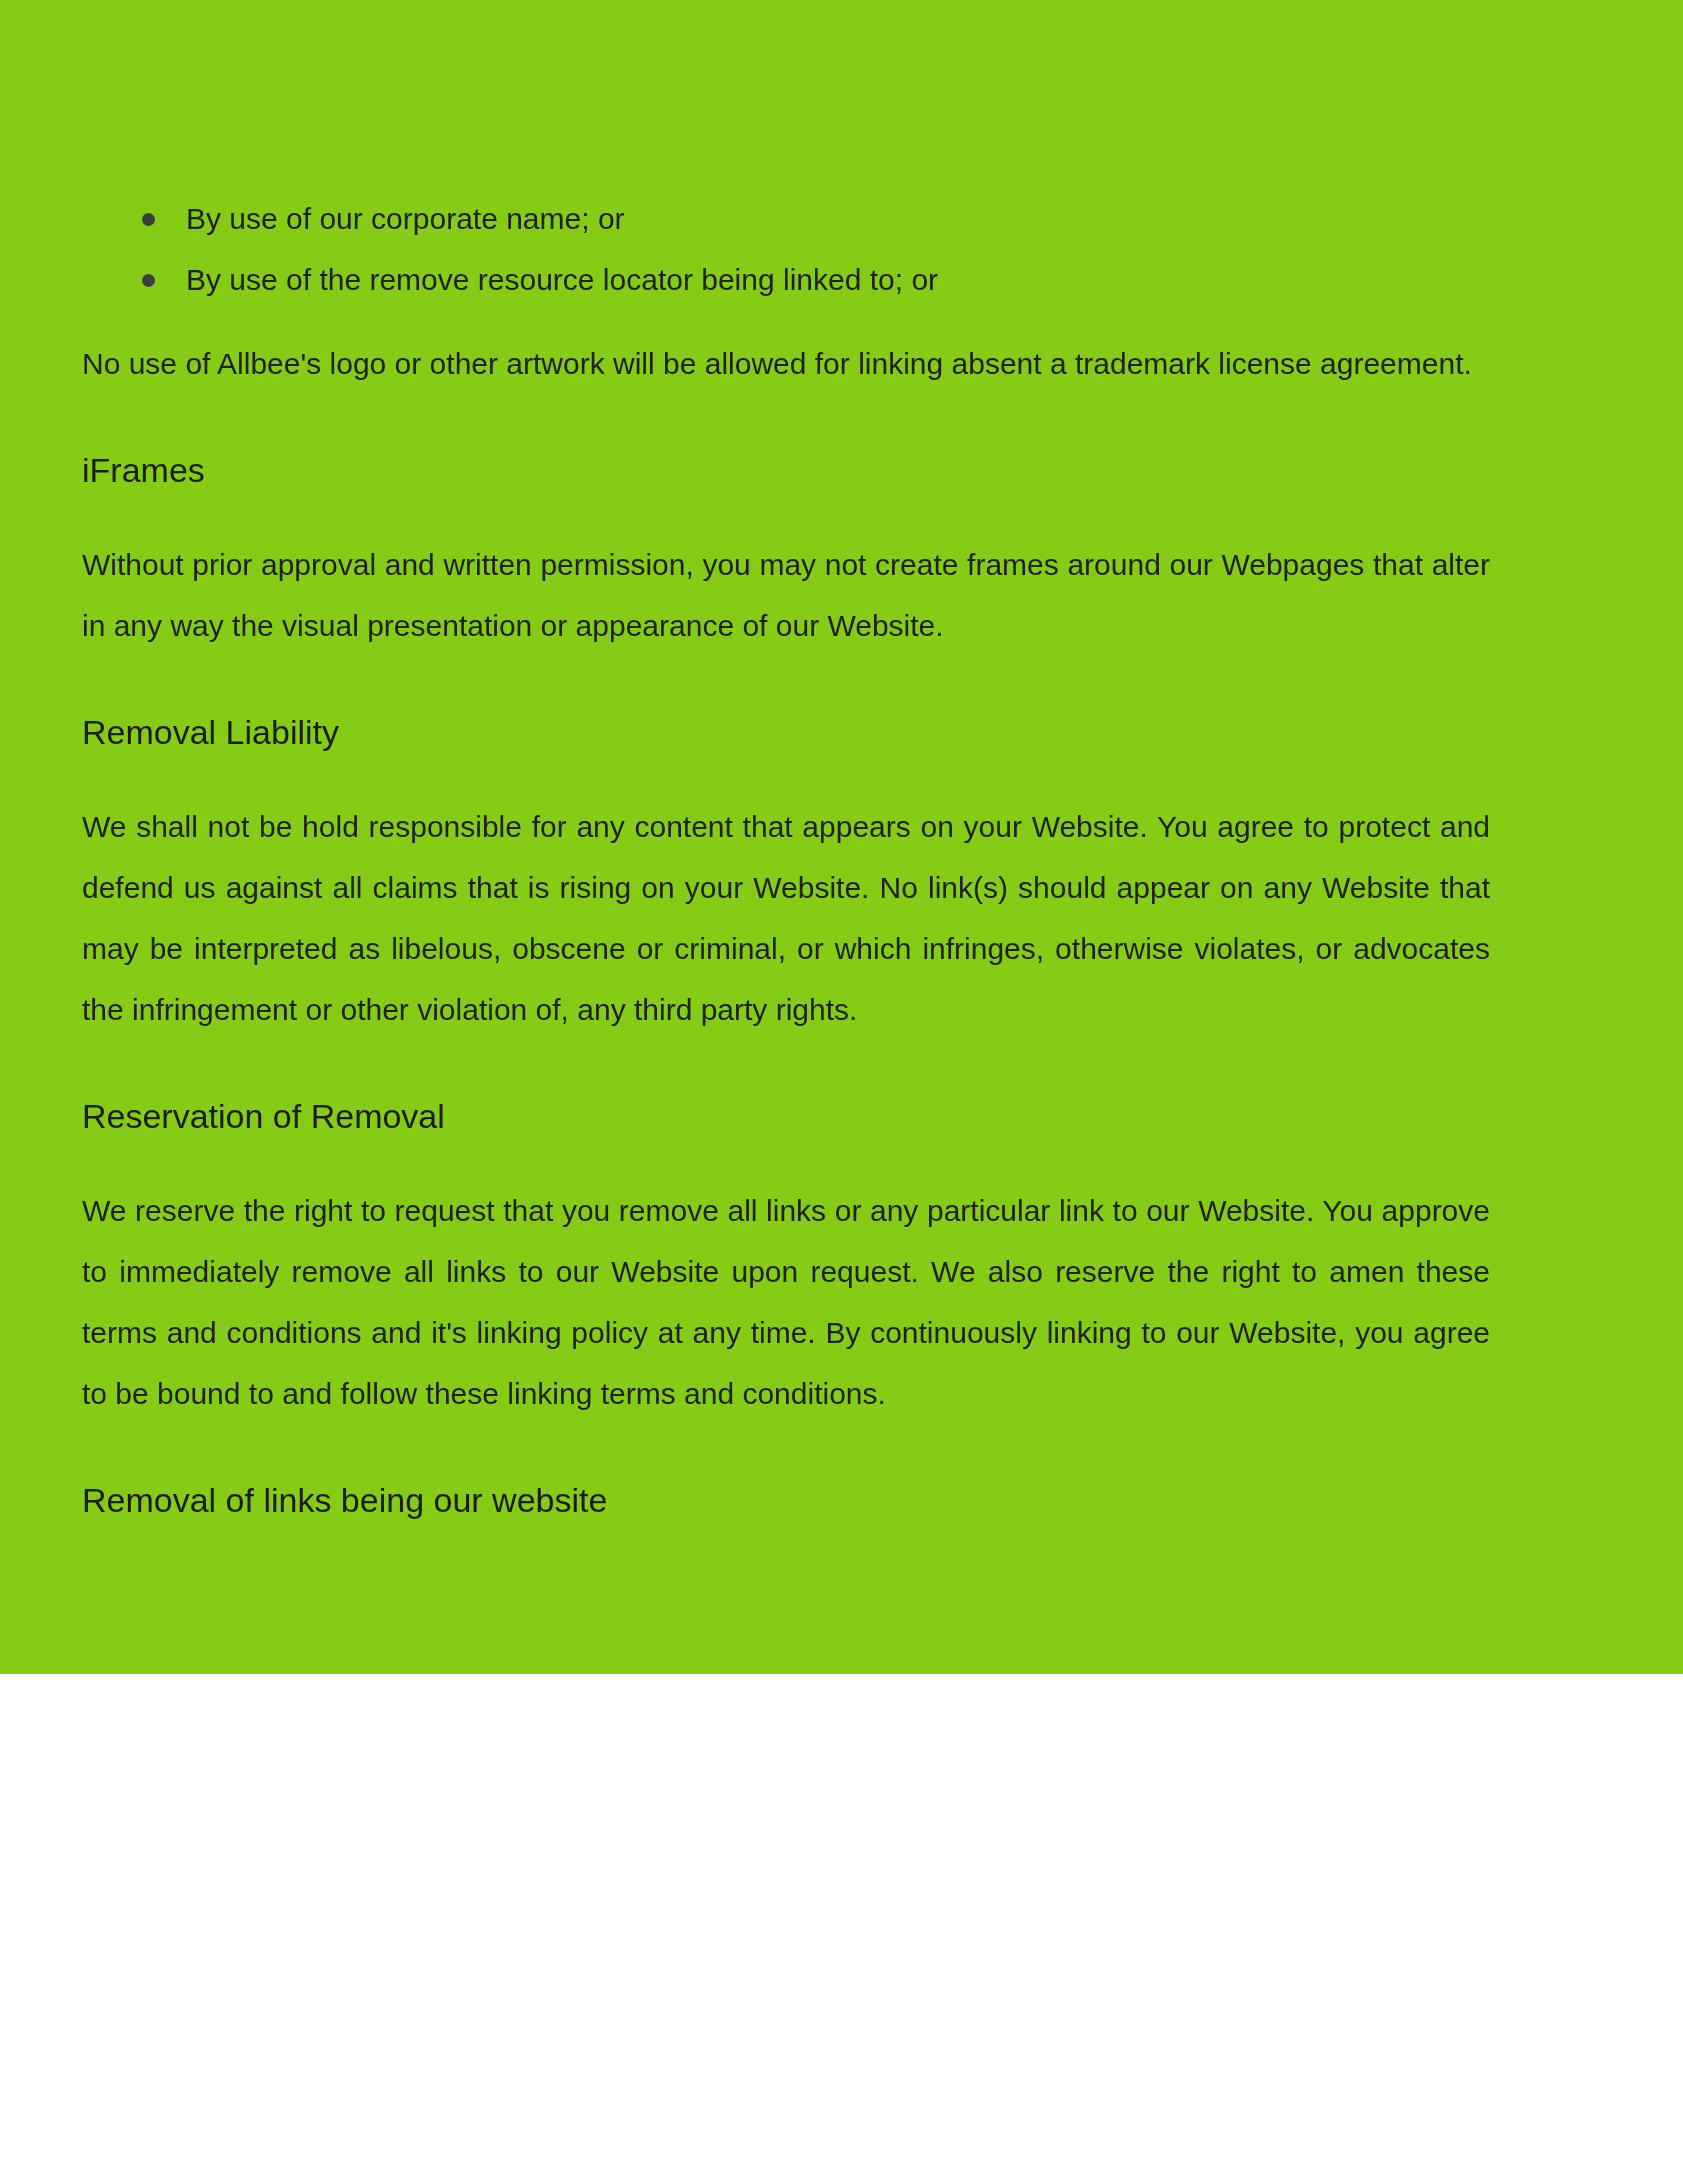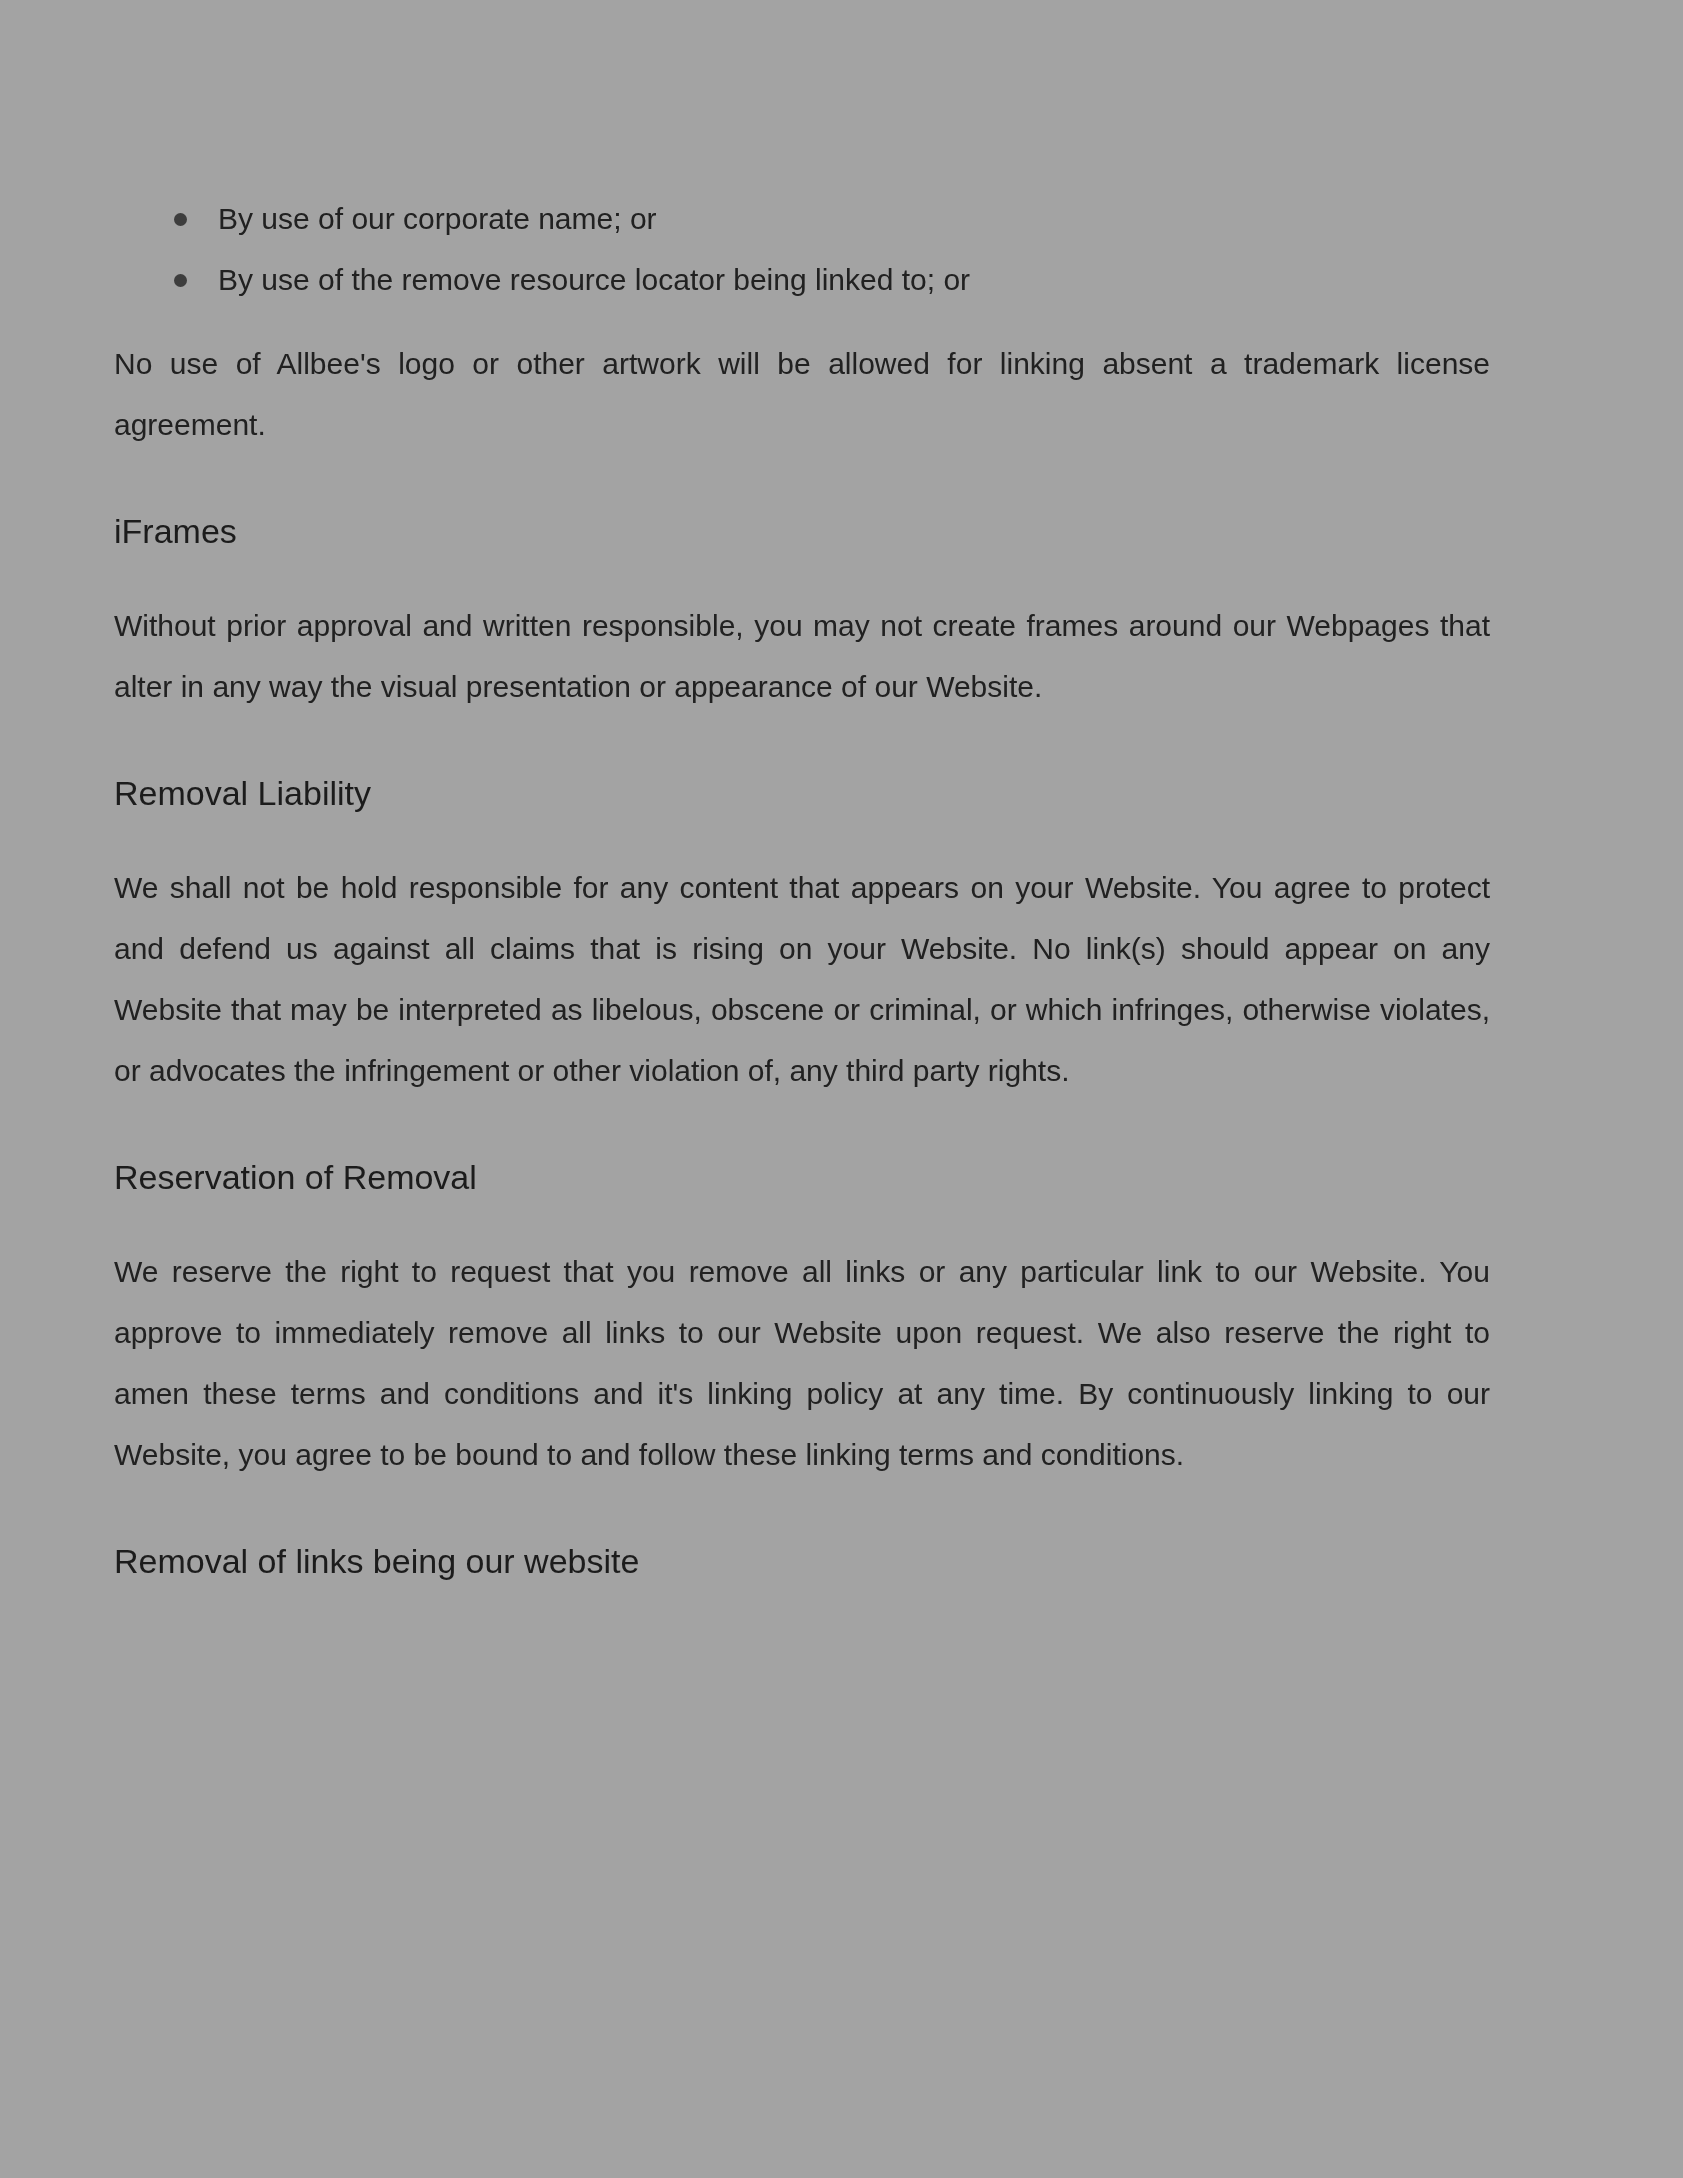--- a/index.html
+++ b/index.html
@@ -10,24 +10,24 @@
   body {
     width: 1683px;
     height: 2178px;
     font-family: "Liberation Sans", "DejaVu Sans", sans-serif;
     color: #212121;
     -webkit-font-smoothing: antialiased;
   }
   .page {
     box-sizing: border-box;
     width: 1683px;
-    height: 2178px;
-    padding: 188px 193px 59px 114px;
+    height: 1674px;
+    padding: 188px 193px 59px 82px;
     overflow: hidden;
-    background: #a3a3a3;
+    background: #84cc16;
   }
   .doc-body {
     font-size: 30px;
     line-height: 61px;
   }
   ul.bullets {
     list-style: none;
     margin: 0;
     padding: 0 0 0 104px;
   }
@@ -67,21 +67,21 @@
   <div class="doc-body">
 
     <ul class="bullets">
       <li>By use of our corporate name; or</li>
       <li>By use of the remove resource locator being linked to; or</li>
     </ul>
 
     <p class="para"><span>No use of </span><strong class="bold-seg">Allbee's</strong><span> logo or other artwork will be allowed for linking absent a trademark license agreement.</span></p>
 
     <h2 class="sec">iFrames</h2>
-    <p class="para">Without prior approval and written responsible, you may not create frames around our Webpages that alter in any way the visual presentation or appearance of our Website.</p>
+    <p class="para">Without prior approval and written permission, you may not create frames around our Webpages that alter in any way the visual presentation or appearance of our Website.</p>
 
     <h2 class="sec">Removal Liability</h2>
     <p class="para">We shall not be hold responsible for any content that appears on your Website. You agree to protect and defend us against all claims that is rising on your Website. No link(s) should appear on any Website that may be interpreted as libelous, obscene or criminal, or which infringes, otherwise violates, or advocates the infringement or other violation of, any third party rights.</p>
 
     <h2 class="sec">Reservation of Removal</h2>
     <p class="para">We reserve the right to request that you remove all links or any particular link to our Website. You approve to immediately remove all links to our Website upon request. We also reserve the right to amen these terms and conditions and it's linking policy at any time. By continuously linking to our Website, you agree to be bound to and follow these linking terms and conditions.</p>
 
     <h2 class="sec">Removal of links being our website</h2>
 
   </div>

